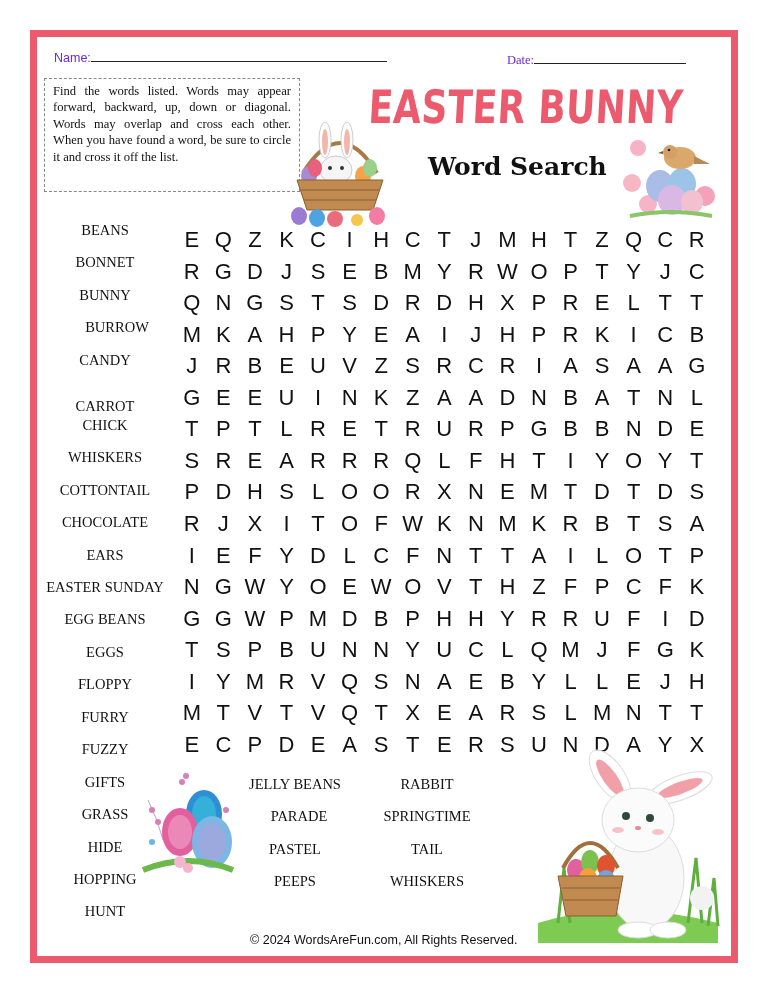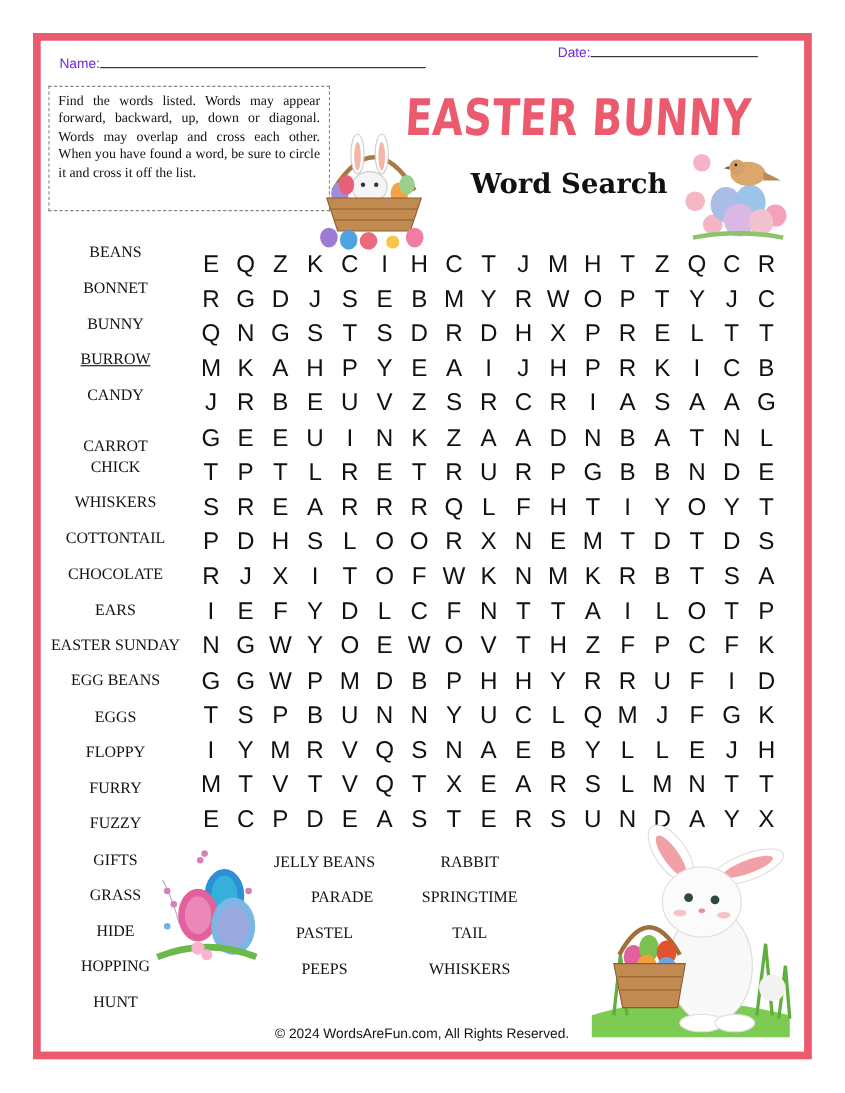--- a/index.html
+++ b/index.html
@@ -19,21 +19,21 @@
   .art { position:absolute; }
 </style>
 </head>
 <body>
 
 <div class="frame"></div>
 
 <div class="abs lbl" style="left:54px; top:51px;">
   <span>Name:</span><span class="line" style="width:296px;"></span>
 </div>
-<div class="abs lbl" style="left:507px; top:41px;">
+<div class="abs lbl" style="left:507px; top:53px;font-family:Liberation Serif, serif;">
   <span>Date:</span><span class="line" style="width:152px;"></span>
 </div>
 
 <div class="abs instr" style="left:44px; top:78px;">Find the words listed.  Words may appear forward, backward, up, down or diagonal.  Words may overlap and cross each other.  When you have found a word, be sure to circle it and cross it off the list.</div>
 
 <div class="abs title" style="left:370px; top:80px;">EASTER BUNNY</div>
 <div class="abs subtitle" style="left:428px; top:152px;">Word Search</div>
 
 <div class="art" style="left:285px; top:118px; width:110px; height:110px;">
   <svg width="110" height="110" viewBox="0 0 110 110">
@@ -368,21 +368,21 @@
     <div class="cell" style="left: 410.28px; top: 504.96px;">D</div>
     <div class="cell" style="left: 441.84px; top: 504.96px;">A</div>
     <div class="cell" style="left: 473.4px; top: 504.96px;">Y</div>
     <div class="cell" style="left: 504.96px; top: 504.96px;">X</div>
   </div>
 
 <div class="abs" style="left:35px; top:222px; width:140px; height:710px;" id="col1">
     <div class="word" style="left: 0px; top: 0px;">BEANS</div>
     <div class="word" style="left: 0px; top: 32.45px;">BONNET</div>
     <div class="word" style="left: 0px; top: 64.9px;">BUNNY</div>
-    <div class="word" style="left: 0px; top: 97.35px; text-decoration: underline;">BURROW</div>
+    <div class="word" style="left: 12px; top: 97.35px;">BURROW</div>
     <div class="word" style="left: 0px; top: 129.8px;">CANDY</div>
     <div class="word" style="left: 0px; top: 176px;">CARROT</div>
     <div class="word" style="left: 0px; top: 194.7px;">CHICK</div>
     <div class="word" style="left: 0px; top: 227.15px;">WHISKERS</div>
     <div class="word" style="left: 0px; top: 259.6px;">COTTONTAIL</div>
     <div class="word" style="left: 0px; top: 292.05px;">CHOCOLATE</div>
     <div class="word" style="left: 0px; top: 324.5px;">EARS</div>
     <div class="word" style="left: 0px; top: 356.95px;">EASTER SUNDAY</div>
     <div class="word" style="left: 0px; top: 389.4px;">EGG BEANS</div>
     <div class="word" style="left: 0px; top: 421.85px;">EGGS</div>
@@ -391,21 +391,21 @@
     <div class="word" style="left: 0px; top: 519.2px;">FUZZY</div>
     <div class="word" style="left: 0px; top: 551.65px;">GIFTS</div>
     <div class="word" style="left: 0px; top: 584.1px;">GRASS</div>
     <div class="word" style="left: 0px; top: 616.55px;">HIDE</div>
     <div class="word" style="left: 0px; top: 649px;">HOPPING</div>
     <div class="word" style="left: 0px; top: 681.45px;">HUNT</div>
   </div>
 
 <div class="abs" style="left:220px; top:776px; width:150px; height:130px;" id="col2">
     <div class="word2" style="left: 0px; top: 0px;">JELLY BEANS</div>
-    <div class="word2" style="left: 16px; top: 32.4px;">PARADE</div>
+    <div class="word2" style="left: 4px; top: 32.4px;">PARADE</div>
     <div class="word2" style="left: 0px; top: 64.8px;">PASTEL</div>
     <div class="word2" style="left: 0px; top: 97.2px;">PEEPS</div>
   </div>
 <div class="abs" style="left:352px; top:776px; width:150px; height:130px;" id="col3">
     <div class="word2" style="left: 0px; top: 0px;">RABBIT</div>
     <div class="word2" style="left: 0px; top: 32.4px;">SPRINGTIME</div>
     <div class="word2" style="left: 0px; top: 64.8px;">TAIL</div>
     <div class="word2" style="left: 0px; top: 97.2px;">WHISKERS</div>
   </div>
 

